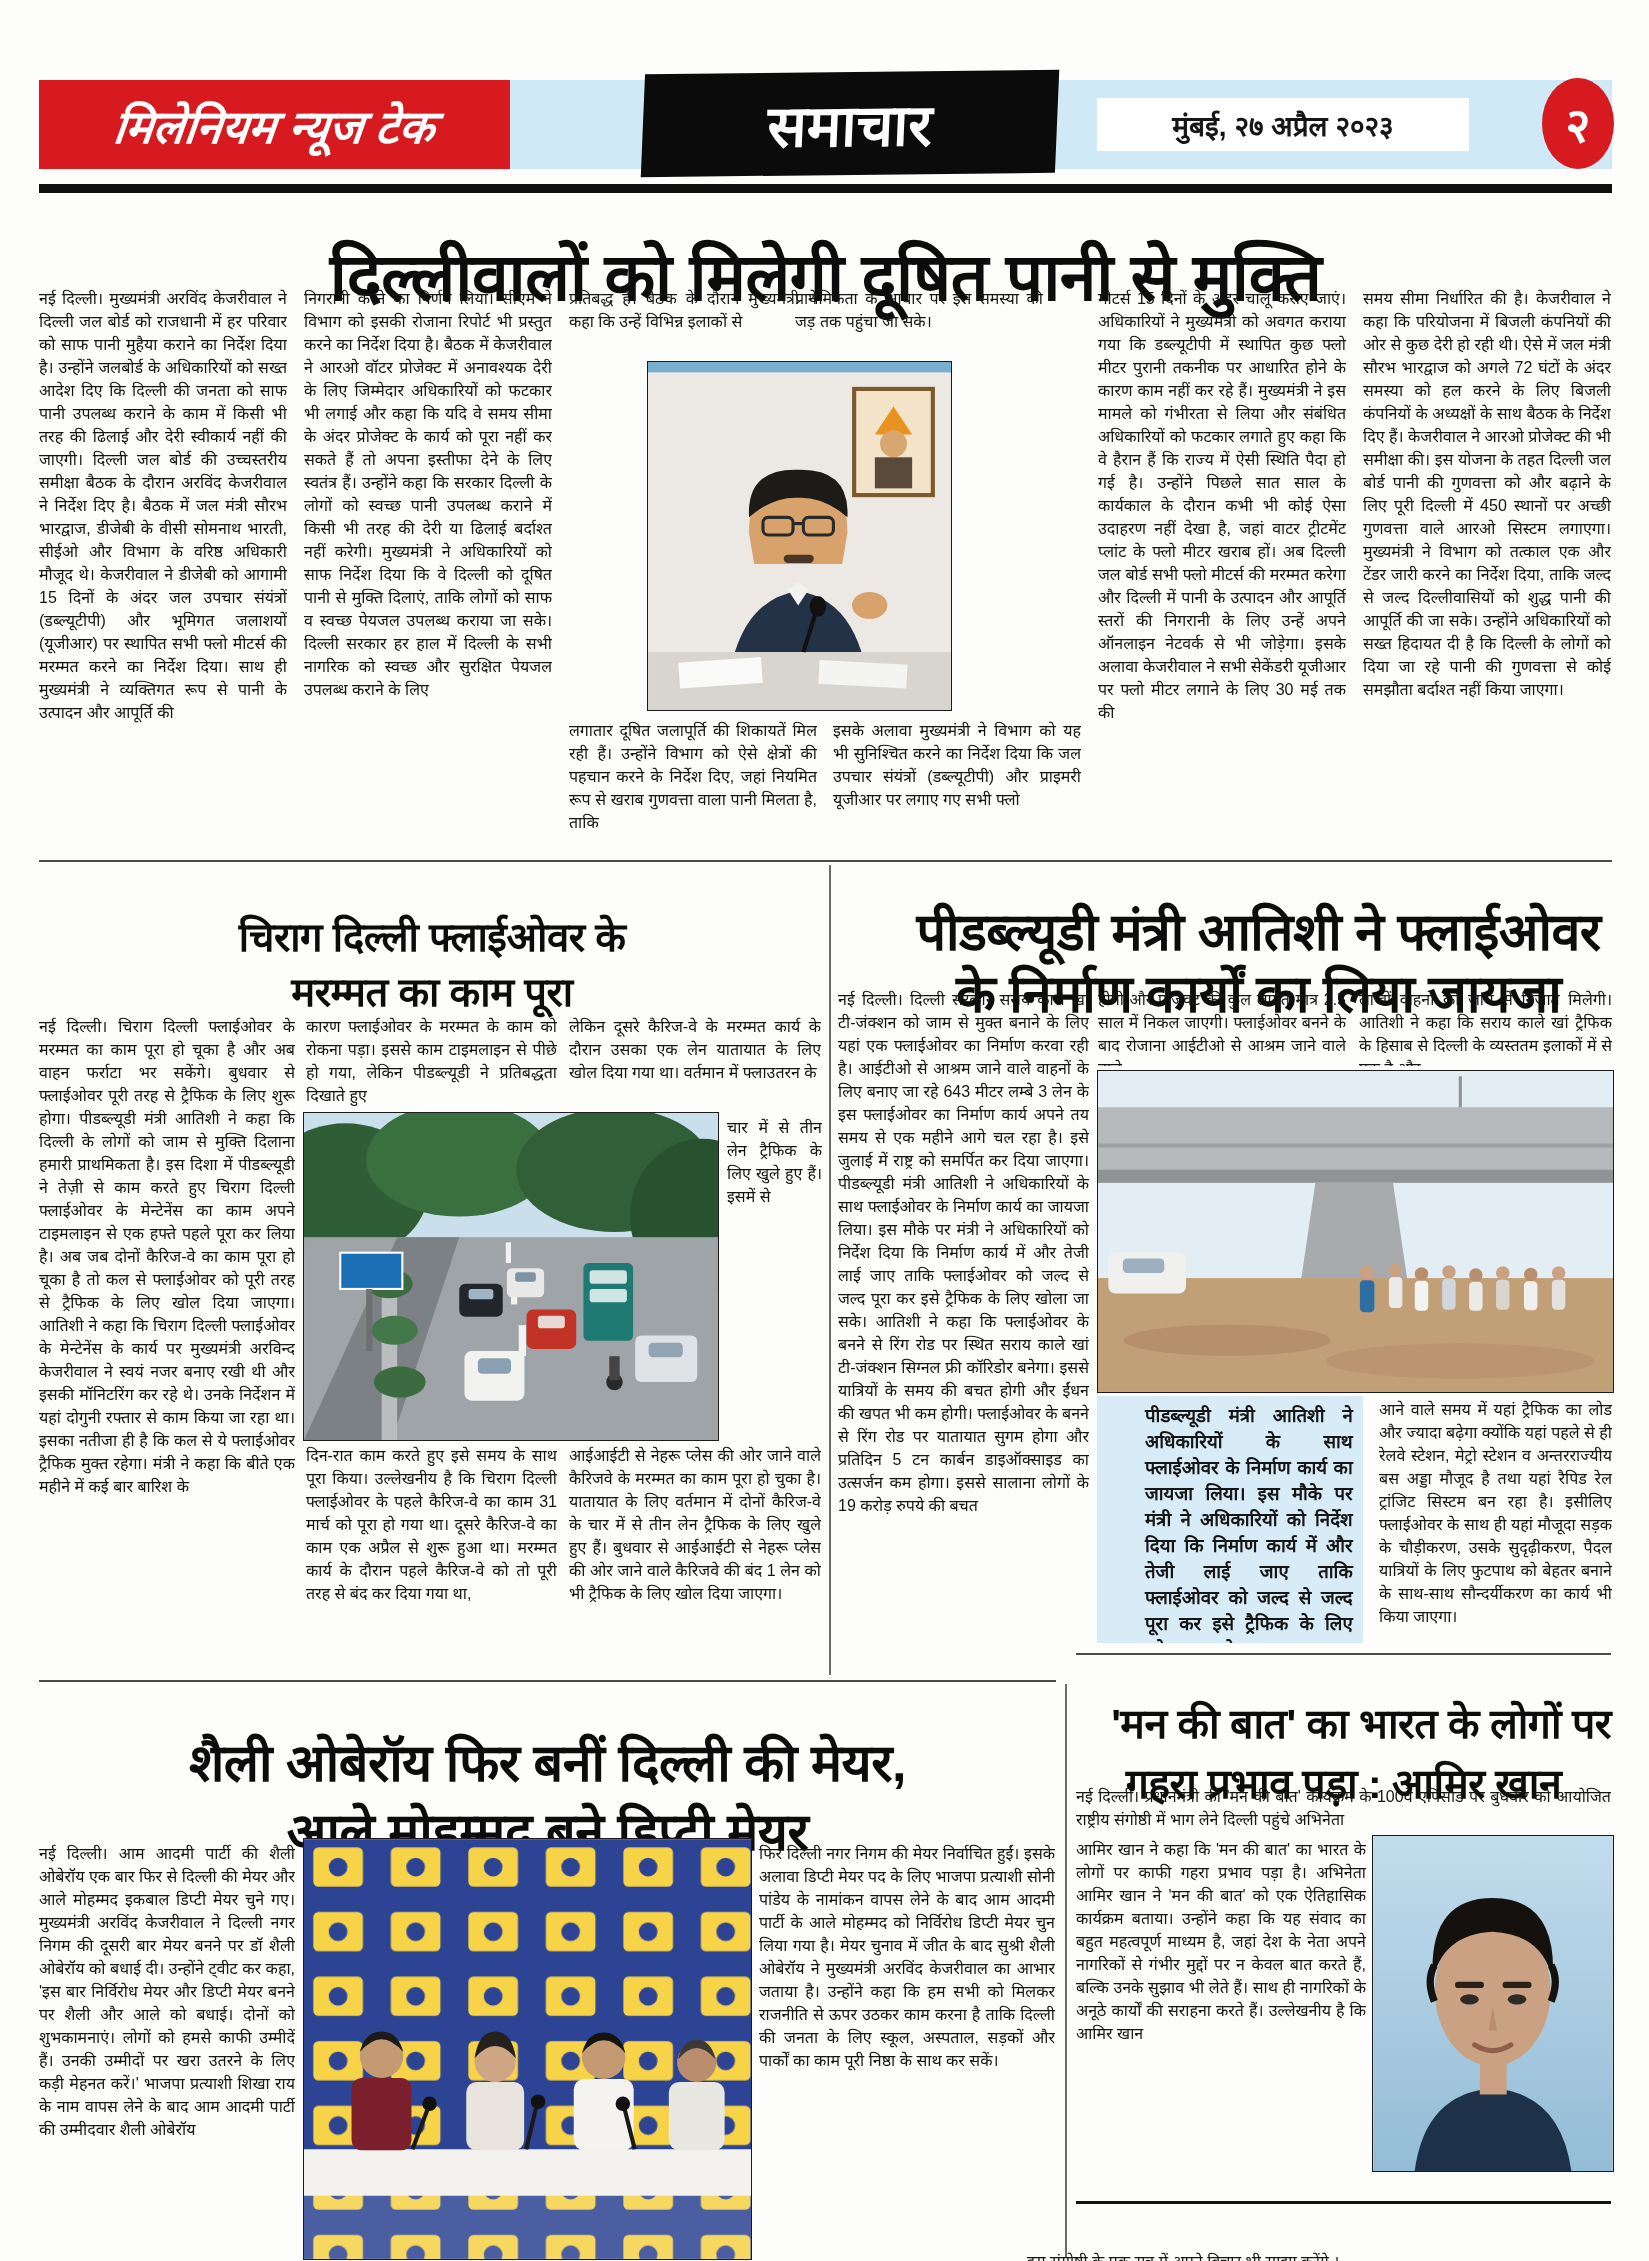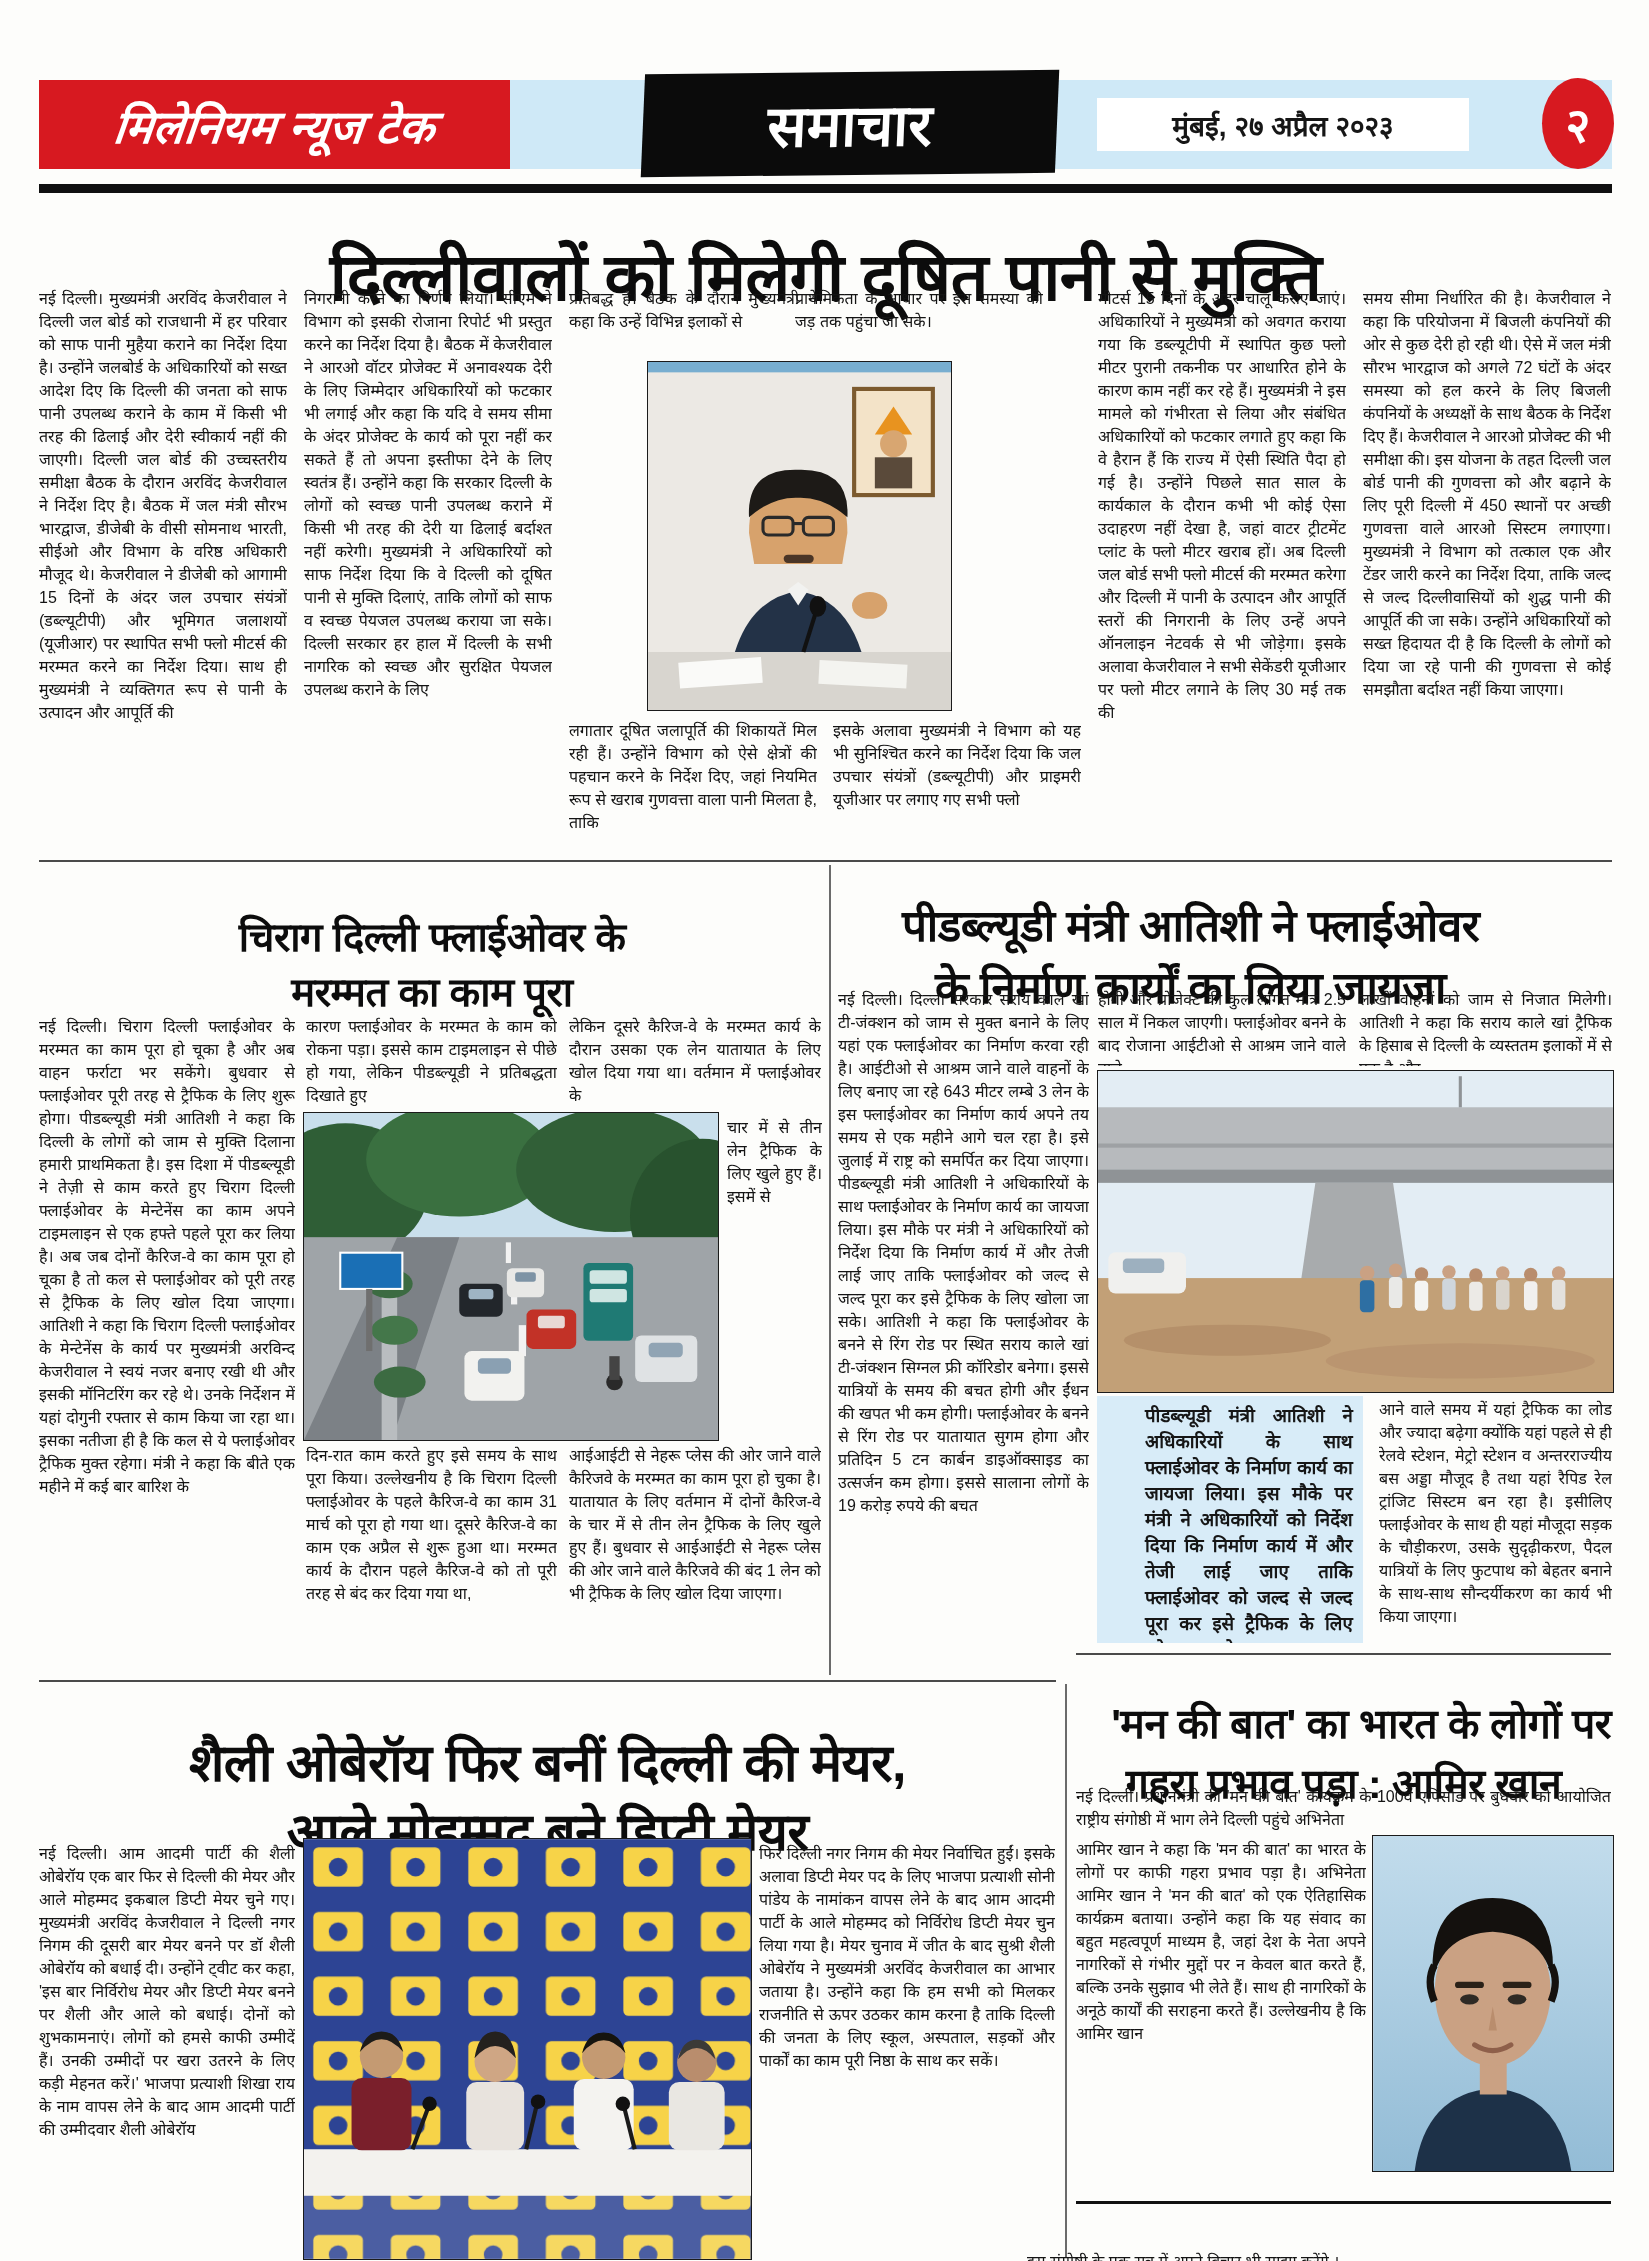--- a/index.html
+++ b/index.html
@@ -14,21 +14,21 @@
   .logo-box span{color:#fff;font-size:46px;font-weight:800;font-style:italic;transform:skewX(-6deg);white-space:nowrap;}
   .section-box{left:643px;top:72px;width:414px;height:103px;background:#0b0b0b;transform:skewX(-3deg) rotate(-0.6deg);display:flex;align-items:center;justify-content:center;}
   .section-box span{color:#fff;font-size:58px;font-weight:800;white-space:nowrap;}
   .date-box{left:1097px;top:98px;width:372px;height:53px;background:#fff;display:flex;align-items:center;justify-content:center;font-size:28px;font-weight:800;white-space:nowrap;}
   .page-badge{left:1542px;top:78px;width:72px;height:91px;background:#d71920;border-radius:50%;display:flex;align-items:center;justify-content:center;color:#fff;font-size:48px;font-weight:800;}
   .black-bar{left:39px;top:184px;width:1573px;height:9.3px;background:#101010;}
   
   .hl{position:absolute;font-weight:800;color:#0c0c0c;text-align:center;white-space:nowrap;letter-spacing:-0.5px;}
   .hl-main{left:39px;top:192px;width:1573px;font-size:66px;line-height:83px;}
   .hl-a2{left:39px;width:786px;font-size:40px;line-height:62px;}
-  .hl-a3{left:804px;width:773px;font-size:44px;line-height:58px;}
+  .hl-a3{left:872px;width:773px;font-size:52px;line-height:58px;}
   .hl-a4{left:39px;width:1017px;font-size:52px;line-height:65px;}
   .hl-a5{left:1076px;width:535px;font-size:41px;line-height:55px;}
   
   .block{position:absolute;font-size:16px;line-height:23px;text-align:justify;overflow:hidden;color:#141414;}
   .caption-box{position:absolute;background:#d8ecf8;font-weight:700;font-size:18.6px;line-height:26px;text-align:justify;padding:7.2px 10.3px;box-sizing:border-box;overflow:hidden;}
   .photo{position:absolute;border:1.6px solid #1b1b1b;overflow:hidden;background:#ddd;}
   .photo svg{display:block;width:100%;height:100%;}
   .rule-h{position:absolute;background:#4a4a4a;}
   .rule-v{position:absolute;background:#6b6b6b;}
 </style>
@@ -91,21 +91,21 @@
 
   <div class="rule-h" style="left:39px;top:860px;width:1573px;height:1.6px;"></div>
   <div class="rule-v" style="left:829px;top:865px;width:1.6px;height:810px;"></div>
 
   <section>
     <h2 class="hl hl-a2" style="top:873px;">चिराग दिल्ली फ्लाईओवर के</h2>
     <h2 class="hl hl-a2" style="top:954px;margin-top:7px;">मरम्मत का काम पूरा</h2>
 
     <div class="block" style="left:39px;top:1015px;width:256px;height:661px;">नई दिल्ली। चिराग दिल्ली फ्लाईओवर के मरम्मत का काम पूरा हो चूका है और अब वाहन फर्राटा भर सकेंगे। बुधवार से फ्लाईओवर पूरी तरह से ट्रैफिक के लिए शुरू होगा। पीडब्ल्यूडी मंत्री आतिशी ने कहा कि दिल्ली के लोगों को जाम से मुक्ति दिलाना हमारी प्राथमिकता है। इस दिशा में पीडब्ल्यूडी ने तेज़ी से काम करते हुए चिराग दिल्ली फ्लाईओवर के मेन्टेनेंस का काम अपने टाइमलाइन से एक हफ्ते पहले पूरा कर लिया है। अब जब दोनों कैरिज-वे का काम पूरा हो चूका है तो कल से फ्लाईओवर को पूरी तरह से ट्रैफिक के लिए खोल दिया जाएगा। आतिशी ने कहा कि चिराग दिल्ली फ्लाईओवर के मेन्टेनेंस के कार्य पर मुख्यमंत्री अरविन्द केजरीवाल ने स्वयं नजर बनाए रखी थी और इसकी मॉनिटरिंग कर रहे थे। उनके निर्देशन में यहां दोगुनी रफ्तार से काम किया जा रहा था। इसका नतीजा ही है कि कल से ये फ्लाईओवर ट्रैफिक मुक्त रहेगा। मंत्री ने कहा कि बीते एक महीने में कई बार बारिश के</div>
     <div class="block" style="left:306px;top:1015px;width:251px;height:93px;">कारण फ्लाईओवर के मरम्मत के काम को रोकना पड़ा। इससे काम टाइमलाइन से पीछे हो गया, लेकिन पीडब्ल्यूडी ने प्रतिबद्धता दिखाते हुए</div>
-    <div class="block" style="left:569px;top:1015px;width:252px;height:93px;">लेकिन दूसरे कैरिज-वे के मरम्मत कार्य के दौरान उसका एक लेन यातायात के लिए खोल दिया गया था। वर्तमान में फ्लाईओवर के</div>
+    <div class="block" style="left:569px;top:1015px;width:252px;height:93px;">लेकिन दूसरे कैरिज-वे के मरम्मत कार्य के दौरान उसका एक लेन यातायात के लिए खोल दिया गया था। वर्तमान में फ्लाउतरन के</div>
 
     <figure class="photo" style="left:303px;top:1112px;width:414px;height:327px;margin:0;">
       <svg viewBox="0 0 800 632">
         <rect x="0" y="0" width="800" height="240" fill="#c9dfec"></rect>
         <ellipse cx="80" cy="150" rx="160" ry="130" fill="#2f5e36"></ellipse>
         <ellipse cx="300" cy="90" rx="180" ry="110" fill="#3a7040"></ellipse>
         <ellipse cx="600" cy="110" rx="190" ry="120" fill="#315f37"></ellipse>
         <ellipse cx="770" cy="200" rx="140" ry="150" fill="#28522e"></ellipse>
         <rect x="0" y="240" width="800" height="392" fill="#9fa4a8"></rect>
         <polygon points="0,632 170,632 300,240 180,240" fill="#7c8186"></polygon>

